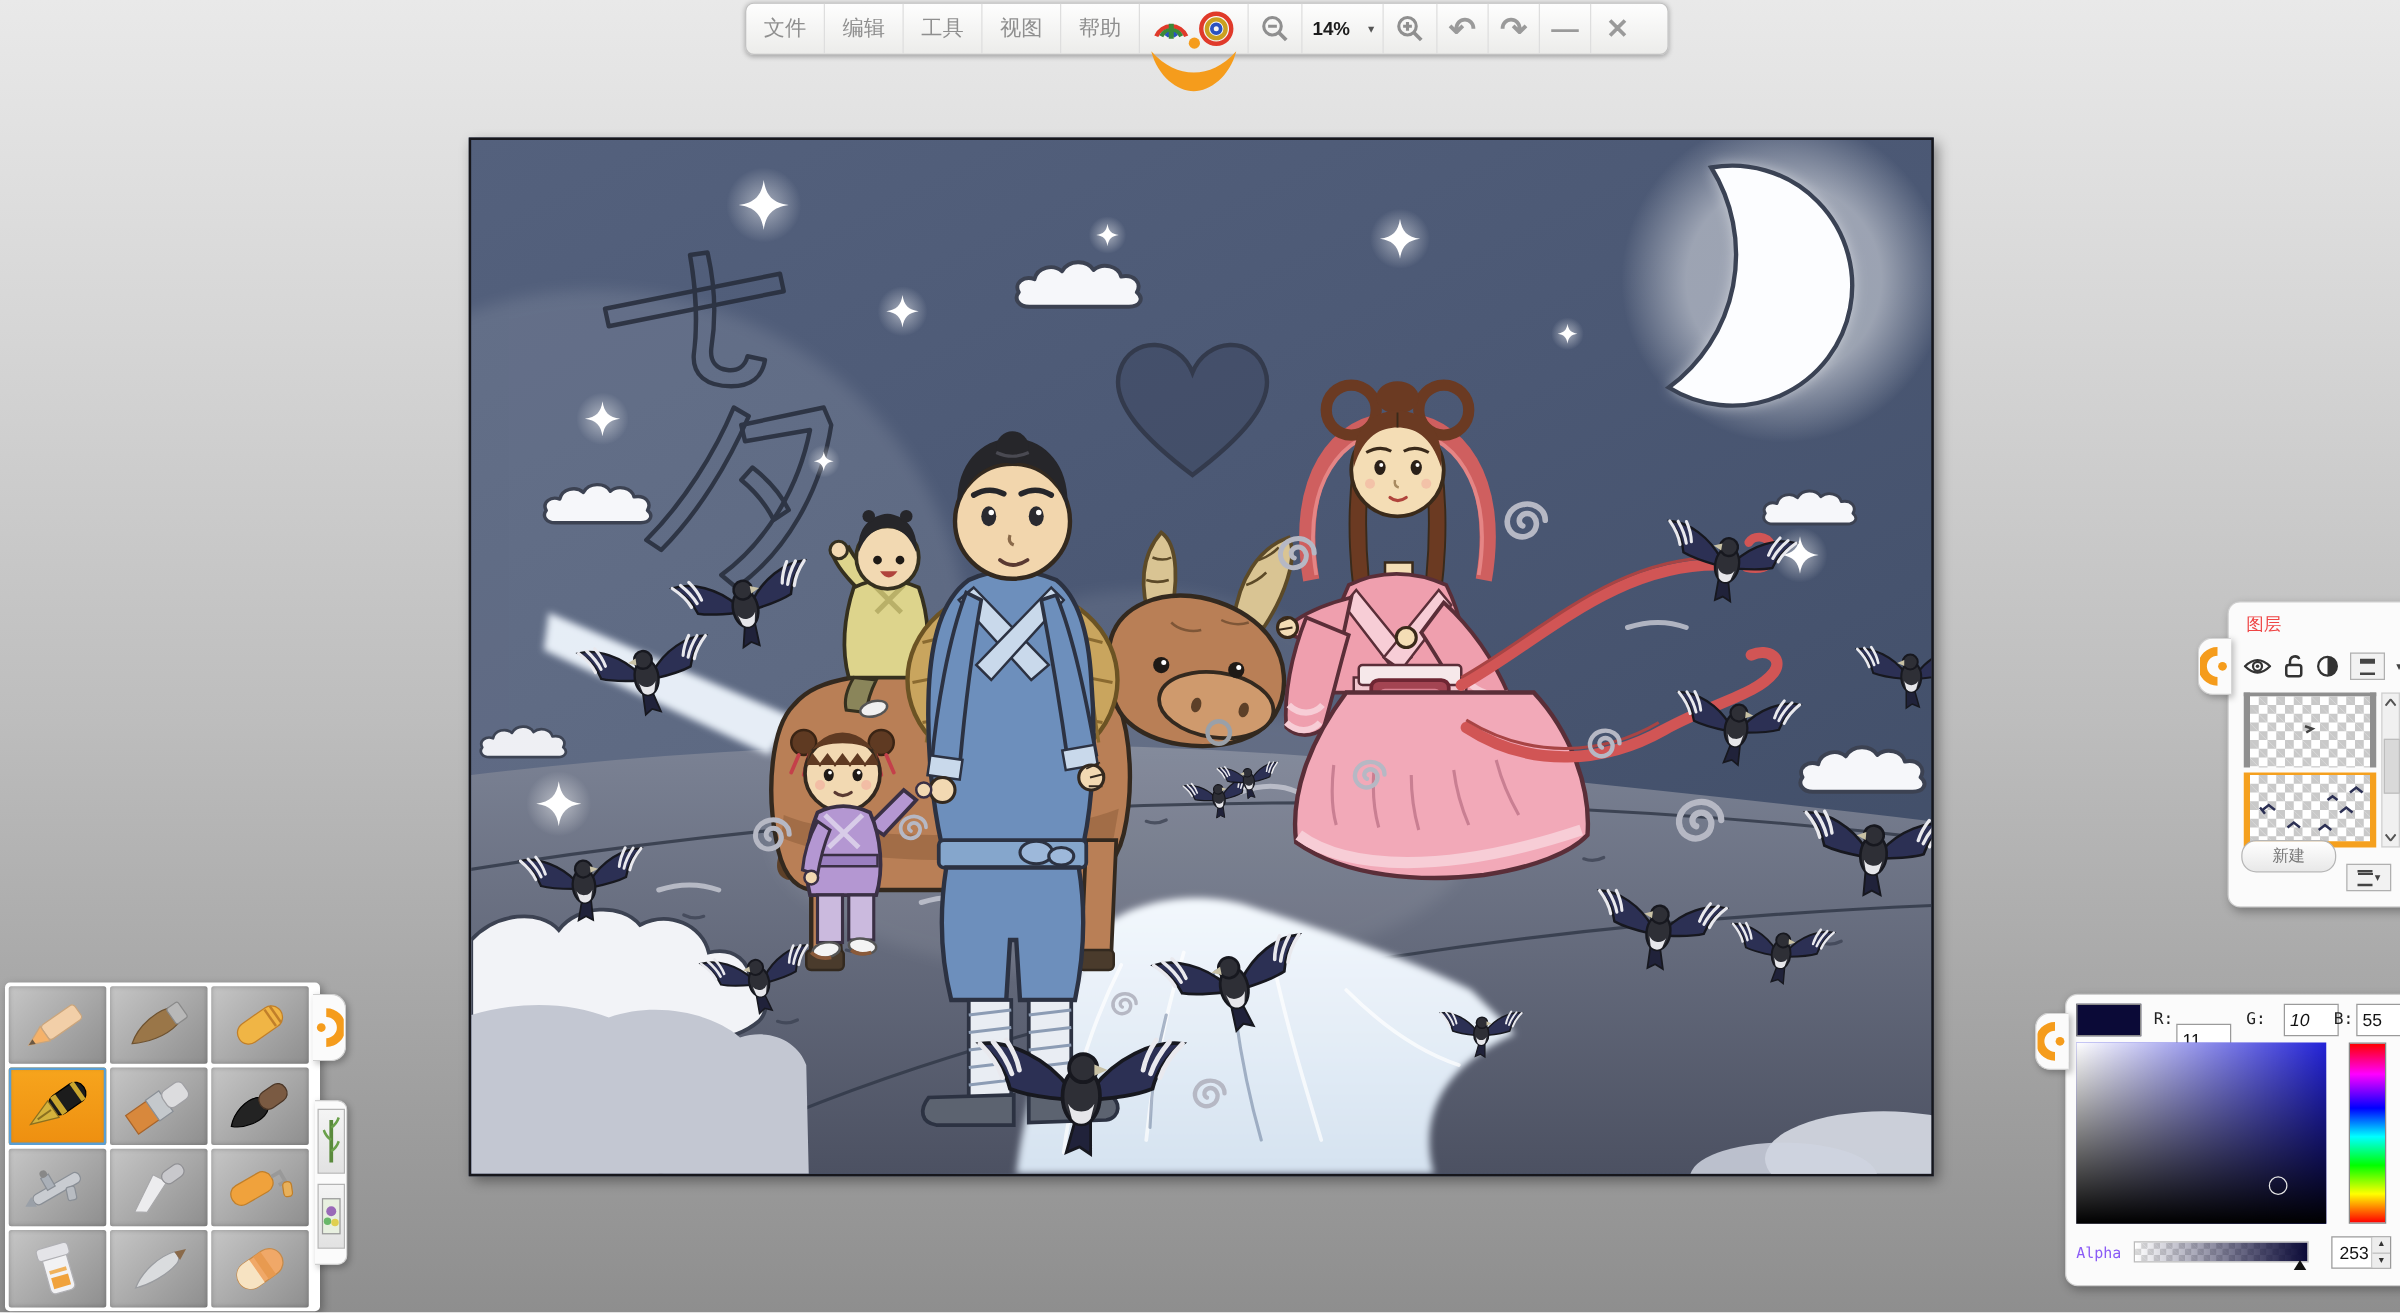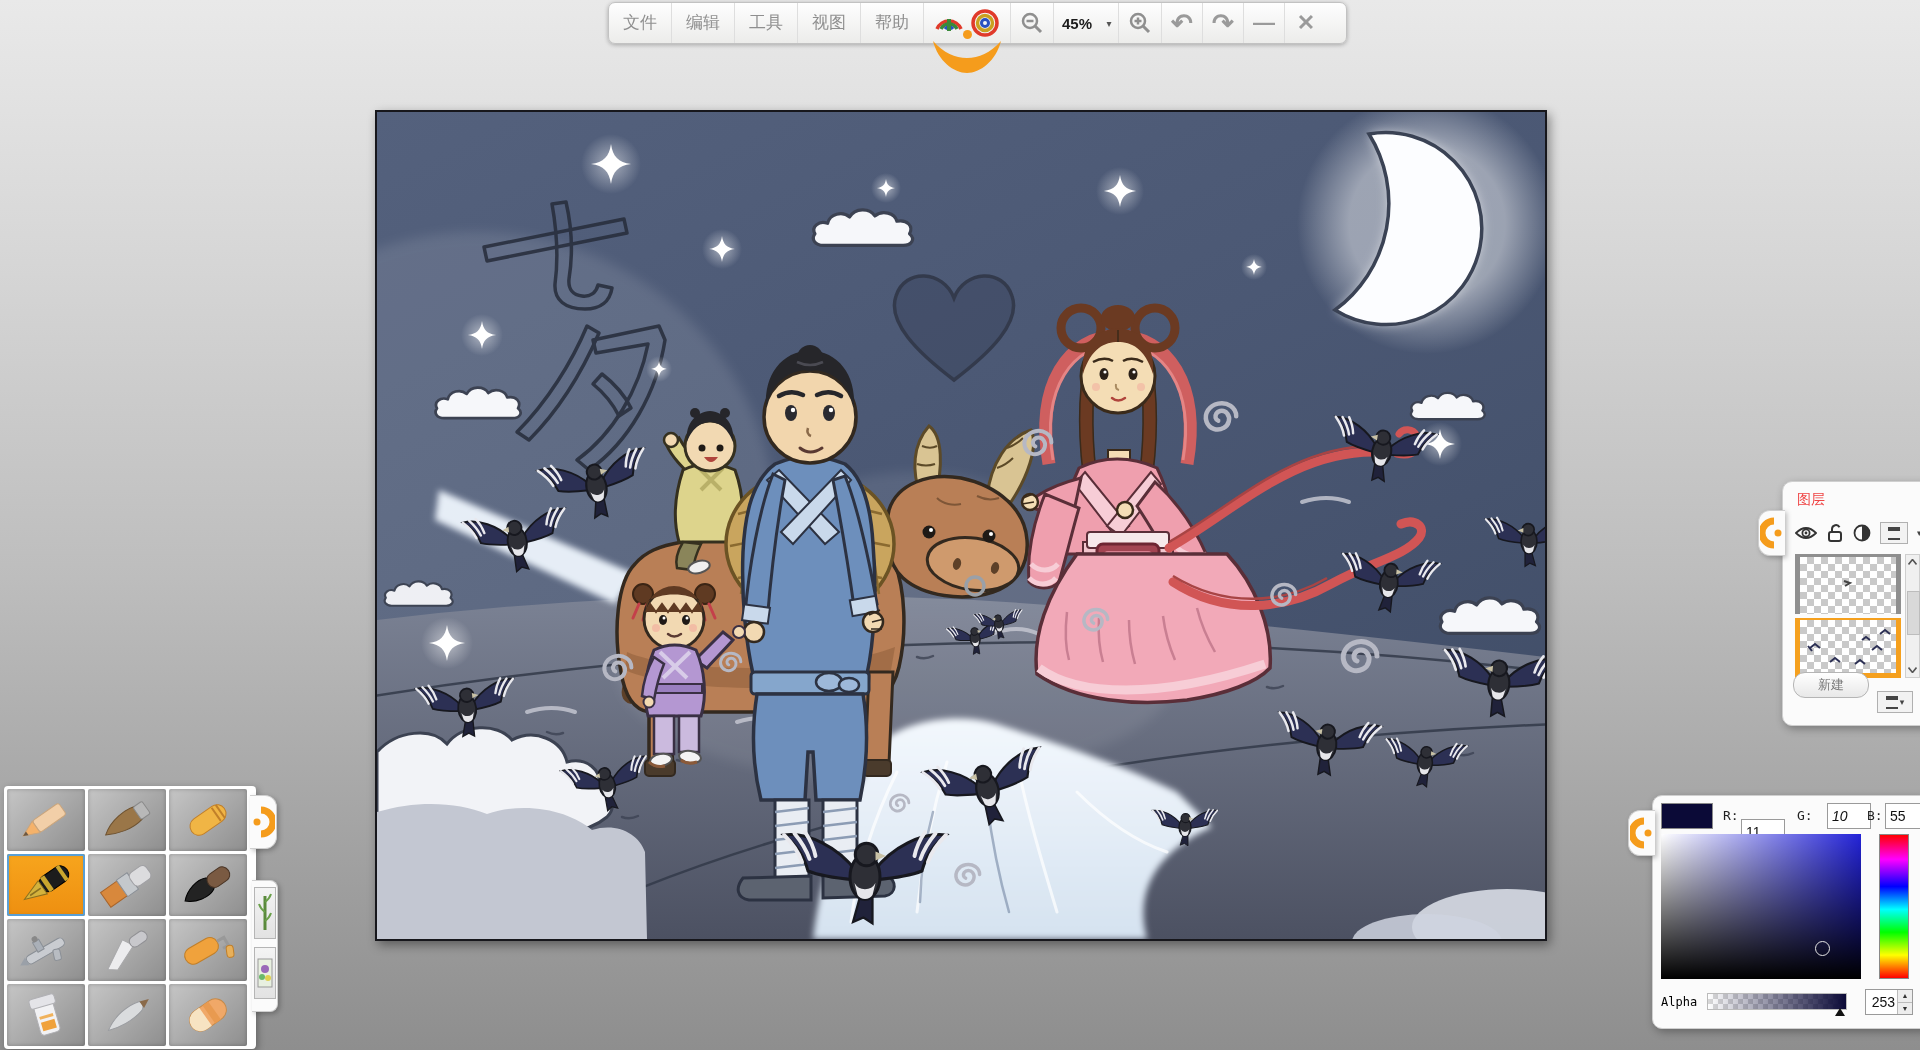--- a/index.html
+++ b/index.html
@@ -2,21 +2,21 @@
 <html><head>
 <meta charset="utf-8">
 <style>
   html,body{margin:0;padding:0;}
   body{font-family:"Liberation Sans",sans-serif;}
   #app{position:relative;width:1920px;height:1050px;overflow:hidden;
        background:linear-gradient(180deg,#e9e9e9 0%,#d6d6d6 25%,#bdbdbd 55%,#8e8e8e 100%);}
   
   #toolbar{position:absolute;left:596px;top:2px;width:737px;height:40px;display:flex;align-items:stretch;
      background:linear-gradient(#fefefe,#ececea);border:1px solid #c2c2c2;border-radius:7px;
-     box-shadow:0 1px 4px rgba(0,0,0,.28);margin-left:12px;}
+     box-shadow:0 1px 4px rgba(0,0,0,.28);}
   .menu-item{width:62px;line-height:40px;text-align:center;font-size:17px;color:#8f8f8f;cursor:default;
      border-right:1px solid #dedede;}
   .tb-btn{display:flex;align-items:center;justify-content:center;border-right:1px solid #dedede;color:#9a9a9a;}
   #logo-block{position:relative;width:86px;border-right:1px solid #dedede;display:flex;align-items:flex-start;justify-content:center;gap:4px;padding-top:4px;}
   #logo-nose{position:absolute;left:39px;top:27px;width:9px;height:9px;border-radius:50%;background:#f59c1c;}
   #logo-mouth{position:absolute;left:6px;top:36px;width:74px;height:36px;}
   .glyph-btn{font-size:22px;font-weight:bold;color:#9a9a9a;}
   #zoom-value{width:46px;display:flex;align-items:center;justify-content:center;font-size:15px;font-weight:bold;color:#1c1c1c;}
   #zoom-caret{width:18px;display:flex;align-items:center;justify-content:center;font-size:10px;color:#555;border-right:1px solid #dedede;}
   
@@ -76,21 +76,21 @@
   #color-panel{left:1652px;top:795px;width:276px;height:232px;}
   #color-swatch{position:absolute;left:8px;top:7px;width:52px;height:26px;border:1px solid #8a8a8a;box-sizing:border-box;}
   .rgb-label{position:absolute;top:12px;font-size:13px;font-family:"DejaVu Sans Mono",monospace;color:#222;}
   .rgb-input{position:absolute;top:7px;width:44px;height:26px;border:1px solid #9a9a9a;box-sizing:border-box;
      font-size:14px;font-family:"Liberation Sans",sans-serif;padding:0 4px;background:#fff;color:#111;}
   #sv-square{position:absolute;left:8px;top:38px;width:200px;height:145px;
      background:linear-gradient(to top,#000,rgba(0,0,0,0)),linear-gradient(to right,#fff,rgba(255,255,255,0));}
   #sv-cursor{position:absolute;left:154px;top:107px;width:13px;height:13px;border:1.6px solid #e6e6e6;border-radius:50%;}
   #hue-bar{position:absolute;left:226px;top:38px;width:30px;height:145px;border:1px solid #888;box-sizing:border-box;
      background:linear-gradient(180deg,#ff0000 0%,#ff00ff 17%,#0000ff 36%,#00ffff 52%,#00ff00 68%,#ffff00 84%,#ff0000 100%);}
-  #alpha-label{position:absolute;left:8px;top:199px;font-size:12px;font-family:"DejaVu Sans Mono",monospace;color:#000000;}
+  #alpha-label{position:absolute;left:8px;top:199px;font-size:12px;font-family:"DejaVu Sans Mono",monospace;color:#8b5cf6;}
   #alpha-track{position:absolute;left:54px;top:197px;width:140px;height:17px;border:1px solid #bbb;box-sizing:border-box;
      background-image:linear-gradient(to right,rgba(11,10,55,0),rgba(11,10,55,1)),
         linear-gradient(45deg,#d8d8d8 25%,transparent 25%,transparent 75%,#d8d8d8 75%),
         linear-gradient(45deg,#d8d8d8 25%,transparent 25%,transparent 75%,#d8d8d8 75%);
      background-size:100% 100%,10px 10px,10px 10px;background-position:0 0,0 0,5px 5px;background-color:#fff;}
   #alpha-marker{position:absolute;right:1px;bottom:-7px;width:0;height:0;border-left:5px solid transparent;
      border-right:5px solid transparent;border-bottom:8px solid #111;}
   #alpha-box{position:absolute;left:212px;top:193px;width:48px;height:26px;border:1px solid #9a9a9a;background:#fff;
      display:flex;align-items:center;box-sizing:border-box;}
   #alpha-value{flex:1;font-size:14px;text-align:right;padding-right:2px;color:#111;}
@@ -475,21 +475,21 @@
         <path d="M3,2 C8,22 24,34 37,34 C50,34 66,22 71,2 C60,14 49,19 37,19 C25,19 14,14 3,2 Z" fill="#f59c1c"></path>
       </svg>
     </div>
     <div class="tb-btn" style="width:42px">
       <svg width="24" height="24" viewBox="0 0 24 24">
         <circle cx="10" cy="10" r="7" fill="none" stroke="#8f8f8f" stroke-width="2.5"></circle>
         <line x1="6.5" y1="10" x2="13.5" y2="10" stroke="#8f8f8f" stroke-width="2.5"></line>
         <line x1="15" y1="15" x2="21" y2="21" stroke="#8f8f8f" stroke-width="3"></line>
       </svg>
     </div>
-    <div id="zoom-value">45%</div>
+    <div id="zoom-value">14%</div>
     <div id="zoom-caret">
         <span>▾</span>
       </div>
     <div class="tb-btn" style="width:42px">
       <svg width="24" height="24" viewBox="0 0 24 24">
         <circle cx="10" cy="10" r="7" fill="none" stroke="#8f8f8f" stroke-width="2.5"></circle>
         <line x1="6.5" y1="10" x2="13.5" y2="10" stroke="#8f8f8f" stroke-width="2.5"></line>
         <line x1="10" y1="6.5" x2="10" y2="13.5" stroke="#8f8f8f" stroke-width="2.5"></line>
         <line x1="15" y1="15" x2="21" y2="21" stroke="#8f8f8f" stroke-width="3"></line>
       </svg>

